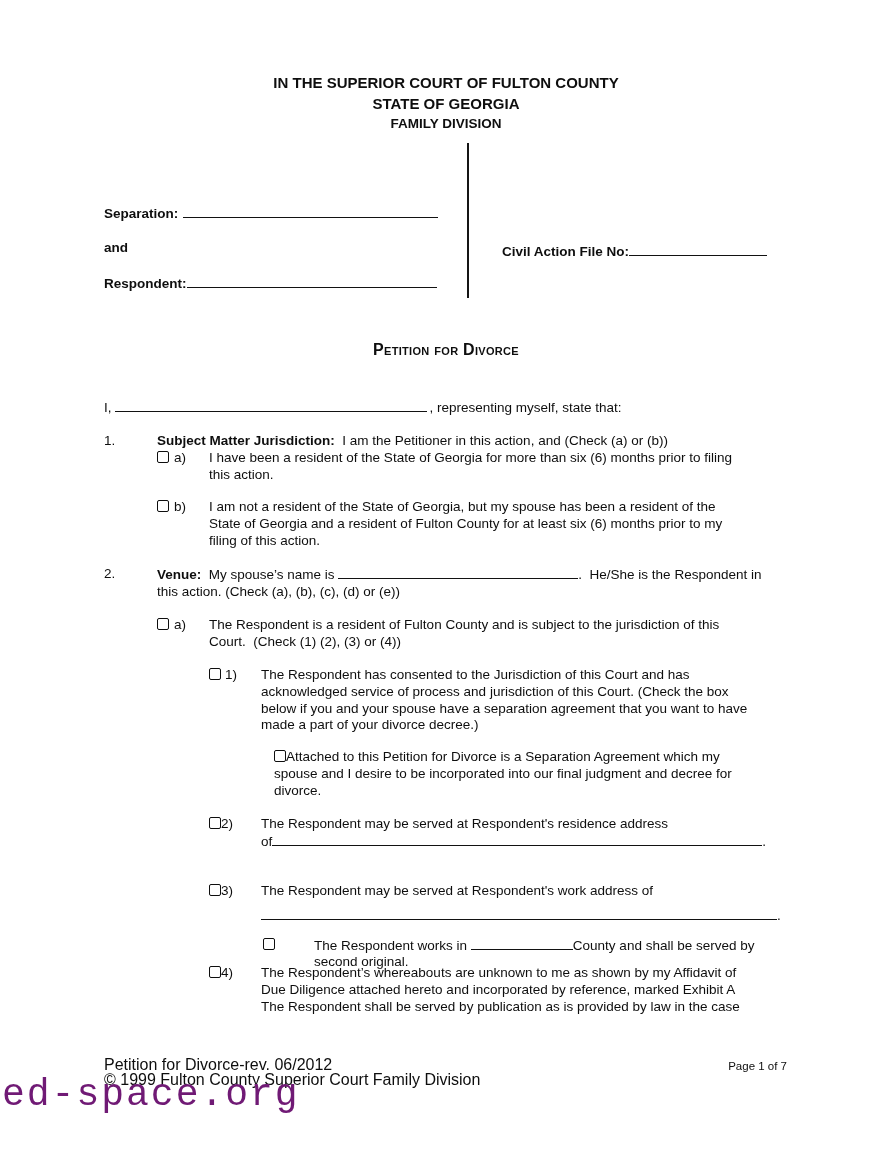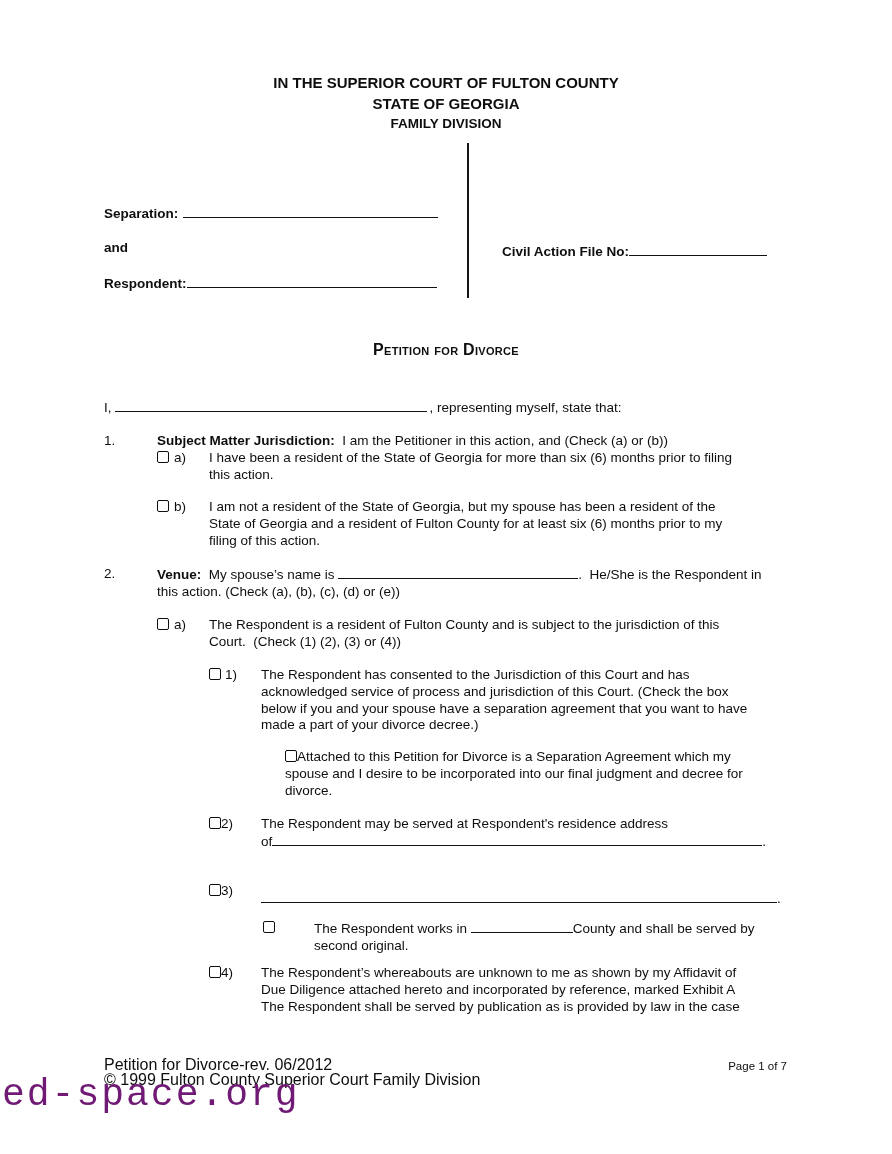--- a/index.html
+++ b/index.html
@@ -38,21 +38,21 @@
   
   .intro{top:399px;left:104px;}
   .bl-intro{width:312px;margin:0 3px;}
   .s1head{top:433px;left:104px;width:760px;}
   .s1a{top:450px;left:157px;width:700px;}
   .s1b{top:499px;left:157px;width:700px;}
   .s2head{top:566px;left:104px;width:760px;}
   .bl-spouse{width:240px;}
   .s2a{top:617px;left:157px;width:700px;}
   .sub1{top:667px;left:209px;width:660px;}
-  .attach{top:749px;left:285px;width:520px;}
+  .attach{top:749px;left:274px;width:520px;}
   .sub2{top:816px;left:209px;width:660px;}
   .bl-residence{width:490px;}
   .sub3{top:883px;left:209px;width:660px;}
   .s3line{margin-top:7px;}
   .bl-work{width:516px;}
   .works{margin-top:12px;}
   .wlbl{flex:0 0 53px;padding-left:2px;box-sizing:border-box;}
   .bl-county{width:102px;}
   .sub4{top:965px;left:209px;width:660px;}
   
@@ -148,20 +148,21 @@
     <div class="lbl"><span class="cb gap0"></span><span>2)</span></div>
     <div class="txt">
       <span class="t">The Respondent may be served at Respondent's residence address
 of</span><span class="blank bl-residence"></span><span class="t">.</span>
     </div>
   </div>
 
   <div class="abs row sub3">
     <div class="lbl"><span class="cb gap0"></span><span>3)</span></div>
     <div class="txt">
+      <span class="t">The Respondent may be served at Respondent's work address of</span>
       <div class="s3line">
         <span class="blank bl-work"></span><span class="t">.</span>
       </div>
       <div class="row works">
         <div class="wlbl"><span class="cb gap0"></span></div>
         <div class="txt">
           <span class="t">The Respondent works in </span><span class="blank bl-county"></span><span class="t">County and shall be served by
 second original.</span>
         </div>
       </div>

